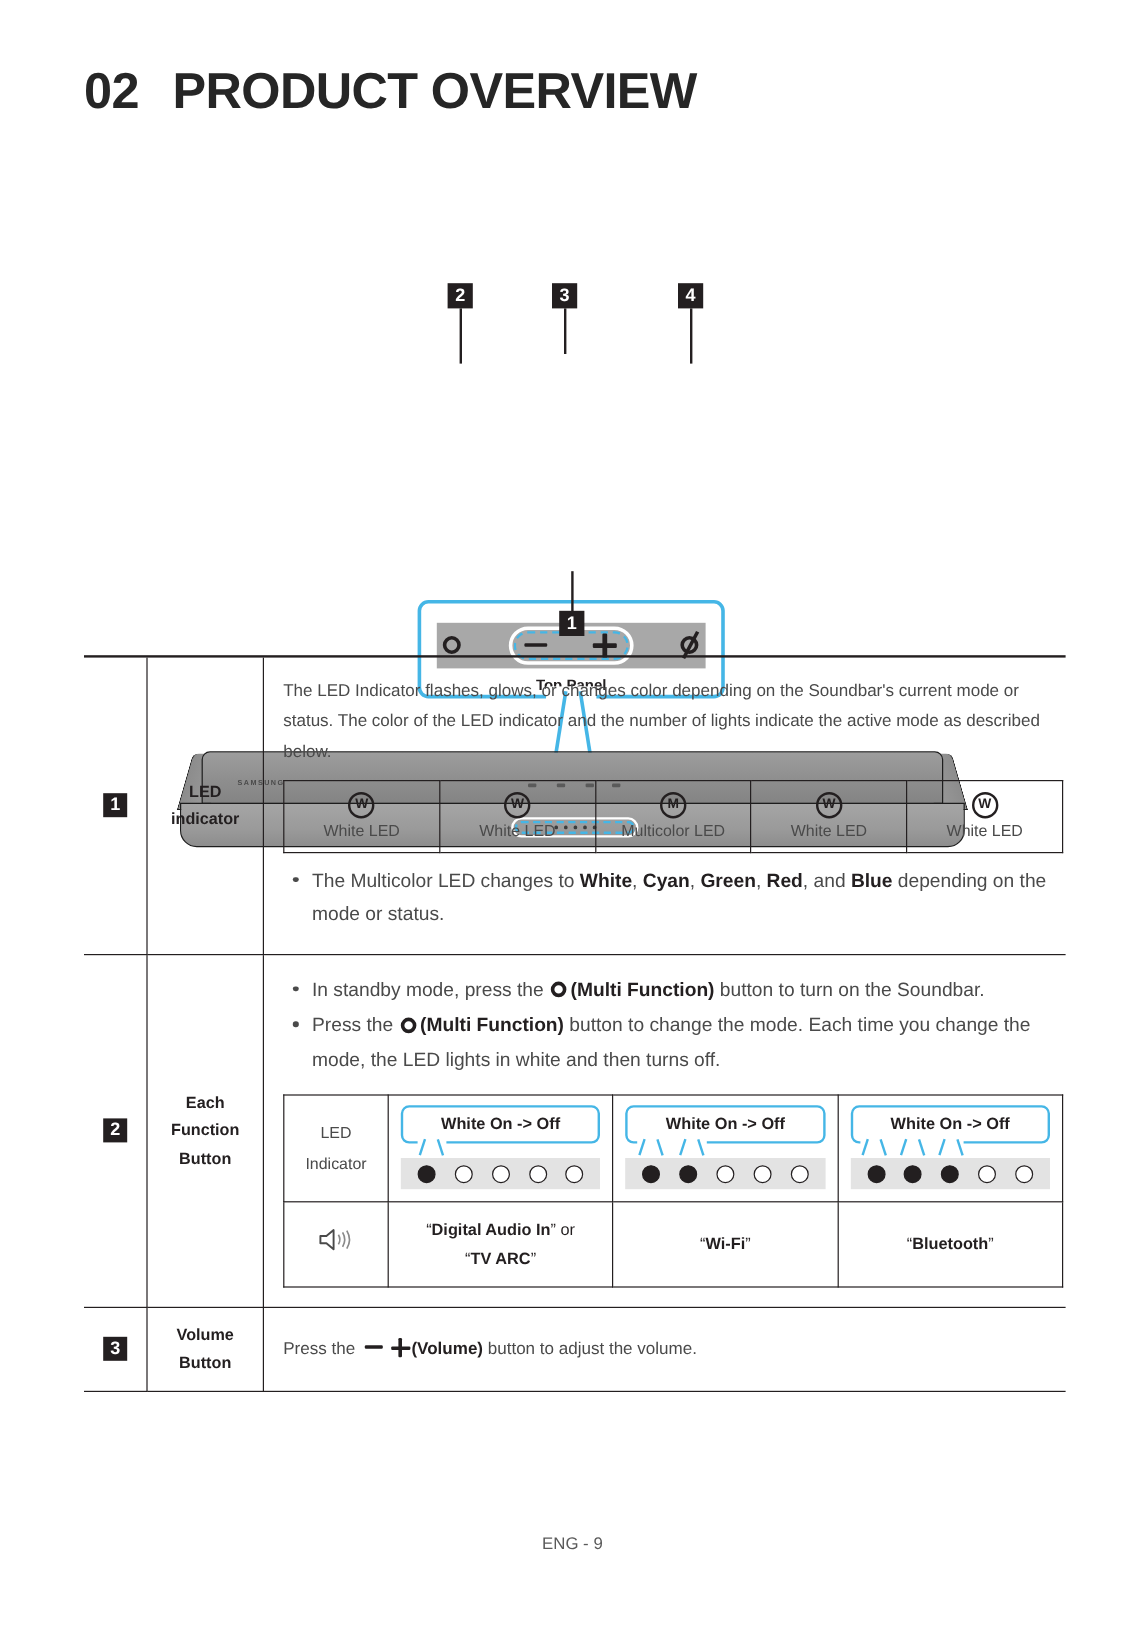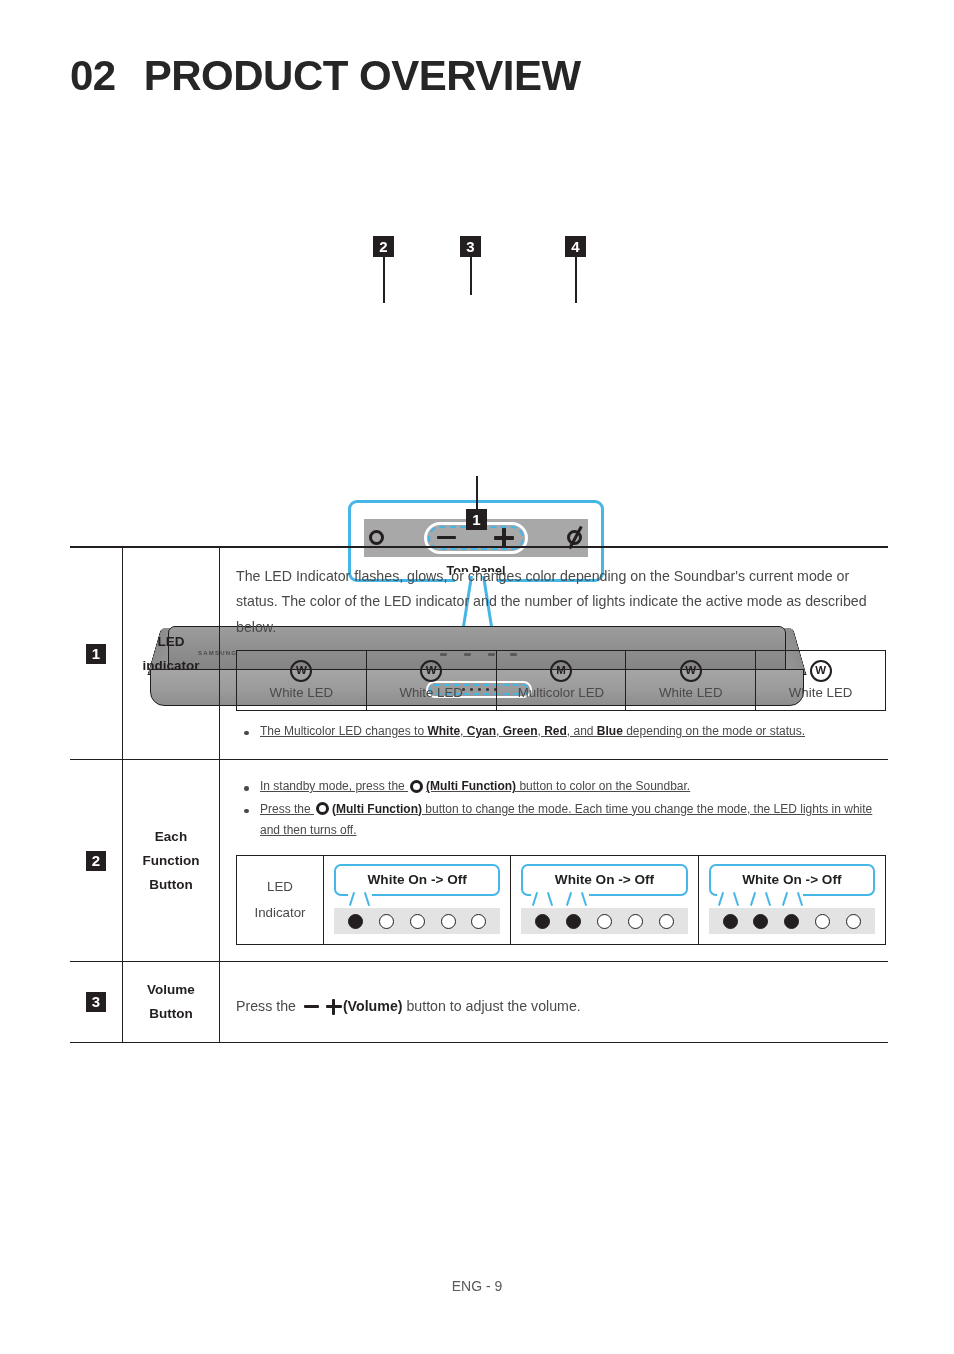--- a/index.html
+++ b/index.html
@@ -158,22 +158,22 @@
     font-size:13.5px;font-weight:bold;color:#231f20;line-height:1.75;
   }
   td.c-body{padding:16px 0 16px 16px;}
 
   .para{
     font-size:14.2px;line-height:1.78;color:#4a4a4a;
     margin:0 0 4px 0;max-width:654px;
   }
   ul.bl{margin:10px 0 0 0;padding:0;list-style:none;}
   ul.bl li{
-    position:relative;padding-left:24px;font-size:12px;line-height:1.78;
-    color:#4a4a4a;max-width:640px;margin-bottom:1px;text-decoration:underline;
+    position:relative;padding-left:24px;font-size:16px;line-height:1.78;
+    color:#4a4a4a;max-width:640px;margin-bottom:1px;
   }
   ul.bl li::before{
     content:"";position:absolute;left:8px;top:10px;
     width:4.6px;height:4.6px;border-radius:50%;background:#4a4a4a;
   }
   b{color:#231f20;font-weight:bold;}
 
   
   table.led{
     border-collapse:collapse;width:650px;margin:10px 0 0 0;
@@ -364,21 +364,21 @@
           <td class="c-num">
             <span class="badge">2</span>
           </td>
           <td class="c-name">
             <span>Each</span><br>
             <span>Function</span><br>
             <span>Button</span>
           </td>
           <td class="c-body">
             <ul class="bl" style="margin-top:0;">
-              <li><span>In standby mode, press the </span><span class="mfcircle"></span><b>(Multi Function)</b><span> button to color on the Soundbar.</span></li>
+              <li><span>In standby mode, press the </span><span class="mfcircle"></span><b>(Multi Function)</b><span> button to turn on the Soundbar.</span></li>
               <li><span>Press the </span><span class="mfcircle"></span><b>(Multi Function)</b><span> button to change the mode. Each time you change the mode, the LED lights in white and then turns off.</span></li>
             </ul>
 
             <table class="mode">
               <tbody>
               <tr>
                 <td class="m-lab">
                   <span>LED</span><br>
                   <span>Indicator</span>
                 </td>
@@ -430,34 +430,53 @@
                   </div>
                   <div class="dotbar">
                     <span class="dot on"></span>
                     <span class="dot on"></span>
                     <span class="dot on"></span>
                     <span class="dot"></span>
                     <span class="dot"></span>
                   </div>
                 </td>
               </tr>
+              <tr>
+                <td class="m-lab">
+                  <svg class="spk" viewBox="0 0 30 22">
+                    <path d="M2 8 H7 L13 3 V19 L7 14 H2 Z" fill="none" stroke="#4a4a4a" stroke-width="1.6" stroke-linejoin="round"></path>
+                    <path d="M17 7 Q19.5 11 17 15" fill="none" stroke="#8a8a8a" stroke-width="1.4"></path>
+                    <path d="M20.5 5 Q24 11 20.5 17" fill="none" stroke="#8a8a8a" stroke-width="1.4"></path>
+                    <path d="M24 3.5 Q28.5 11 24 18.5" fill="none" stroke="#8a8a8a" stroke-width="1.4"></path>
+                  </svg>
+                </td>
+                <td class="m-txt">
+                  “<b>Digital Audio In</b>” or<br>“<b>TV ARC</b>”
+                </td>
+                <td class="m-txt">
+                  “<b>Wi-Fi</b>”
+                </td>
+                <td class="m-txt">
+                  “<b>Bluetooth</b>”
+                </td>
+              </tr>
               </tbody>
             </table>
           </td>
         </tr>
 
         <tr>
           <td class="c-num">
             <span class="badge">3</span>
           </td>
           <td class="c-name">
             <span>Volume</span><br>
             <span>Button</span>
           </td>
-          <td class="c-body" style="padding-top:32px;padding-bottom:22px;">
+          <td class="c-body" style="padding-top:22px;padding-bottom:22px;">
             <p class="para" style="margin:0;"><span>Press the </span><span class="vol-minus"></span><span class="vol-plus"></span><b>(Volume)</b><span> button to adjust the volume.</span></p>
           </td>
         </tr>
 
       </tbody>
     </table>
   </div>
 
   <div class="footer">ENG - 9</div>
 </div>

